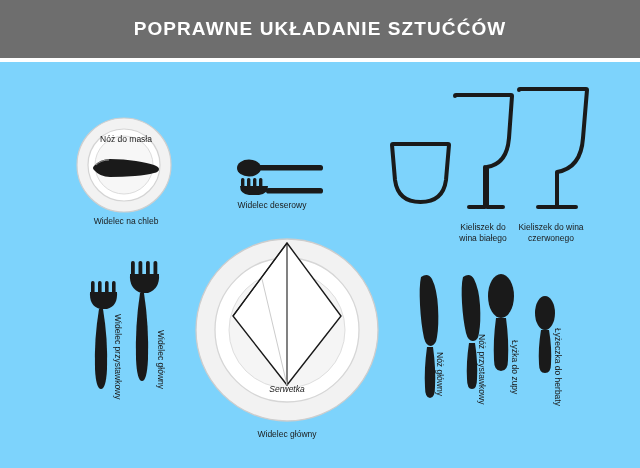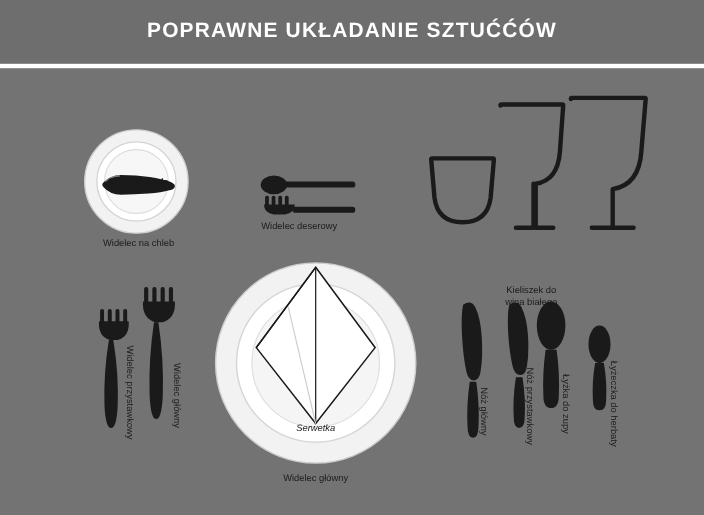--- a/index.html
+++ b/index.html
@@ -11,21 +11,21 @@
     height: 468px;
     background: #ffffff;
     font-family: "Liberation Sans", sans-serif;
     overflow: hidden;
     position: relative;
   }
   #page {
     position: relative;
     width: 640px;
     height: 468px;
-    background: #737373;
+    background: #7dd3fc;
   }
   
   .header {
     position: absolute;
     left: 0;
     top: 0;
     width: 640px;
     height: 58px;
     background: #6e6e6e;
     display: flex;
@@ -60,22 +60,21 @@
   }
   .cap.wrap {
     white-space: normal;
   }
   .cap.vert {
     writing-mode: vertical-rl;
     text-align: left;
     white-space: nowrap;
   }
   .bold {
-    font-weight: bold;
-    margin-top: 26px;
+    font-weight: normal;
   }
   
   svg.art {
     position: absolute;
     left: 0;
     top: 0;
     width: 640px;
     height: 468px;
     pointer-events: none;
   }
@@ -186,22 +185,23 @@
   </svg>
 
   <div class="cap bold" style="left:82px; top:134px; width:88px;">Nóż do masła</div>
 
   <div class="cap" style="left:78px; top:216px; width:96px;">Widelec na chleb</div>
 
 
   <div class="cap" style="left:220px; top:200px; width:104px;">Widelec deserowy</div>
 
 
-  <div class="cap wrap" style="left:453px; top:222px; width:60px;margin-top:36px;">Kieliszek do wina białego</div>
-
+  <div class="cap wrap" style="left:453px; top:222px; width:60px;">Kieliszek do wina białego</div>
+
+  <div class="cap wrap" style="left:518px; top:222px; width:66px;">Kieliszek do wina czerwonego</div>
 
   <div class="cap vert" style="left:112px; top:314px;">Widelec przystawkowy</div>
 
   <div class="cap vert" style="left:155px; top:330px;">Widelec główny</div>
 
   <div class="cap" style="left:243px; top:384px; width:88px;font-style:italic;">Serwetka</div>
 
   <div class="cap" style="left:236px; top:429px; width:102px;">Widelec główny</div>
 
   <div class="cap vert" style="left:434px; top:352px;">Nóż główny</div>

